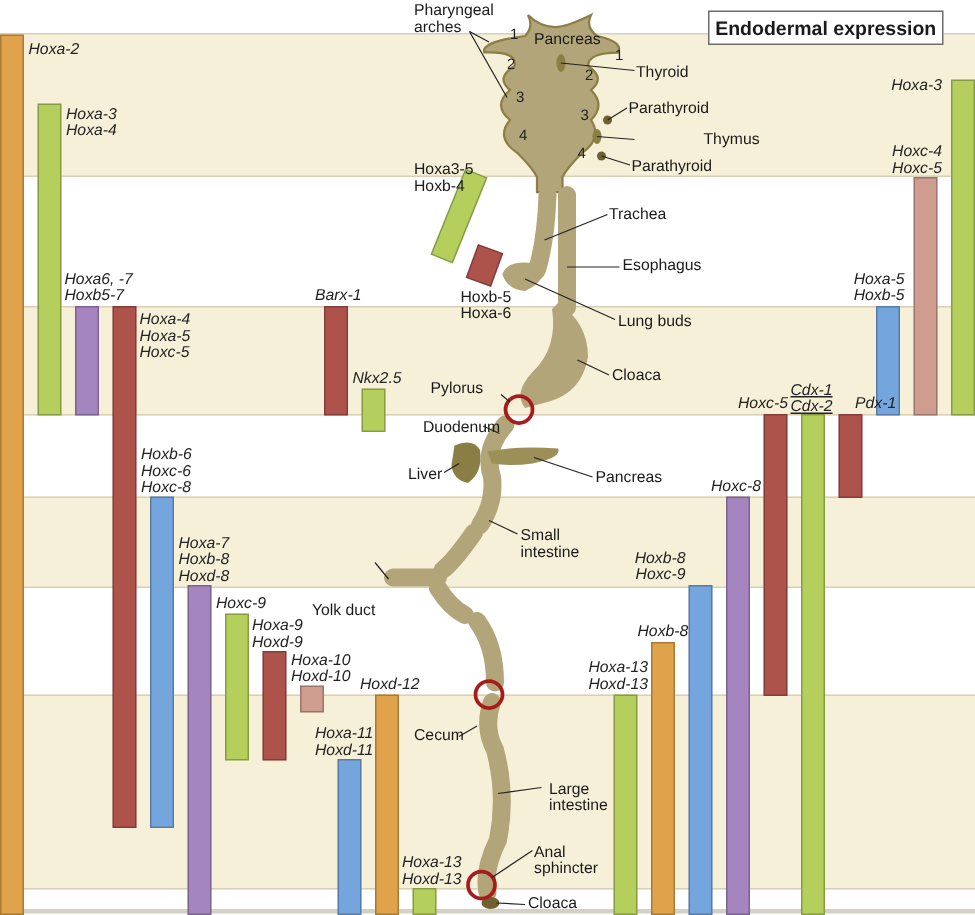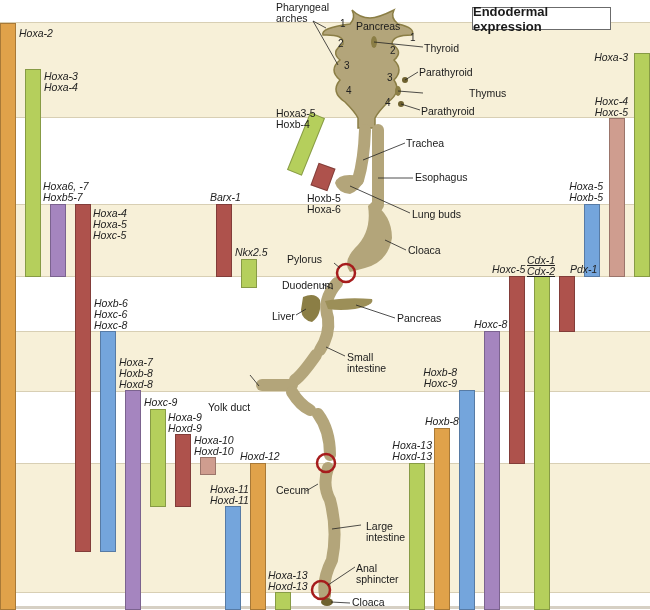--- a/index.html
+++ b/index.html
@@ -18,21 +18,21 @@
 <body>
 
 <div id="stage">
 
   <div class="band" style="top:22px;height:96px;"></div>
   <div class="band" style="top:204px;height:73px;"></div>
   <div class="band" style="top:331px;height:61px;"></div>
   <div class="band" style="top:463px;height:130px;"></div>
   <div class="bottom-rule" style="top:606px;"></div>
 
-  <div class="header-box" style="left:472px;width:139px;">Endodermal expression</div>
+  <div class="header-box" style="left:472px;width:157px;">Endodermal expression</div>
 
   <div class="bar" style="left:0;top:23px;width:16px;height:587px;background:#e0a24a;"></div>
   <div class="gene" style="left:19px;top:28px;">Hoxa-2</div>
 
   <div class="bar" style="left:25px;top:69px;width:16px;height:208px;background:#b5cf5c;"></div>
   <div class="gene" style="left:44px;top:71px;">Hoxa-3
 Hoxa-4</div>
 
   <div class="bar" style="left:50px;top:204px;width:16px;height:73px;background:#a585bf;"></div>
   <div class="gene" style="left:43px;top:181px;">Hoxa6, -7

